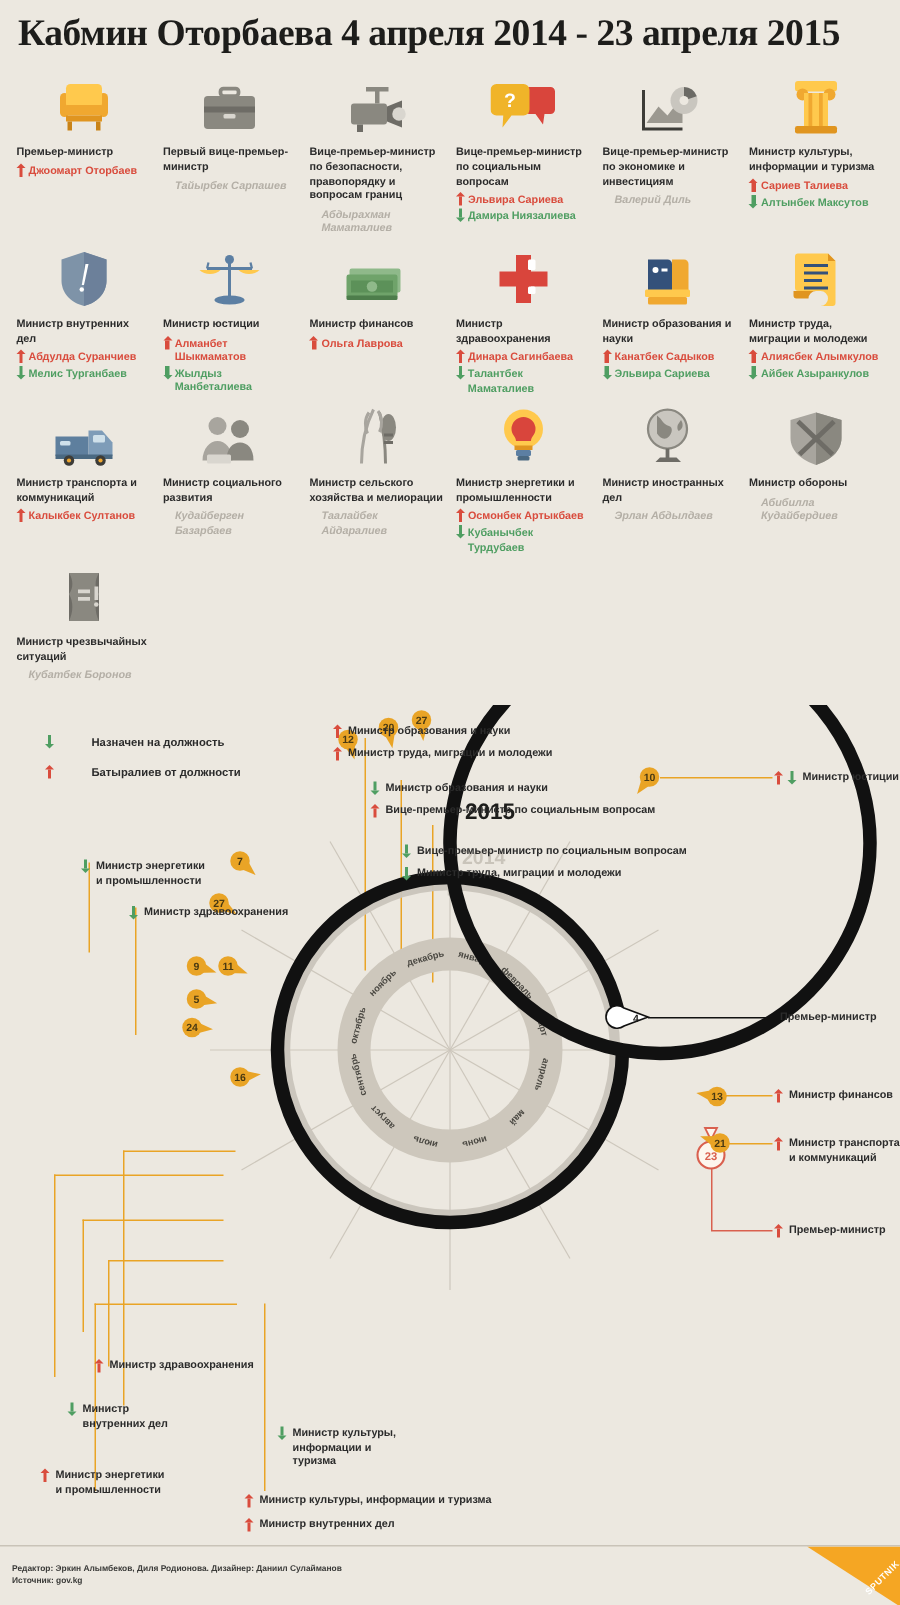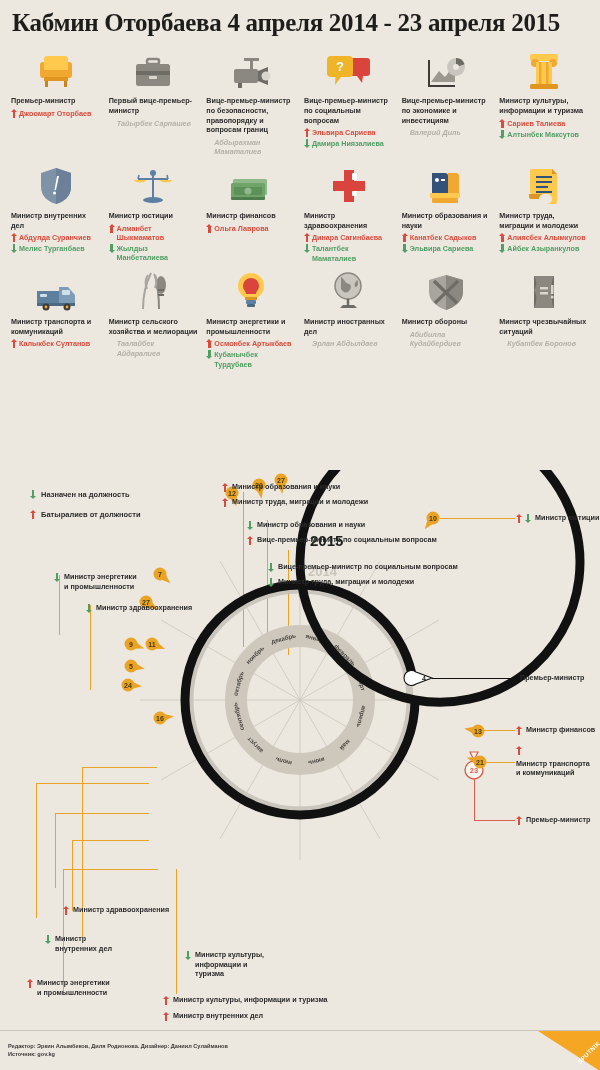--- a/index.html
+++ b/index.html
@@ -48,21 +48,21 @@
   .arrow b { position:absolute; left:0; width:0; height:0; border-left:3px solid transparent; border-right:3px solid transparent; }
   .arrow.up b   { top:0; border-bottom:3.6px solid currentColor; }
   .arrow.down b { bottom:0; border-top:3.6px solid currentColor; }
   .arrow i { background:currentColor; }
   .c-red   { color:#d94c3d; }
   .c-green { color:#4f9e62; }
   
   .timeline { position:absolute; left:0; top:470px; width:600px; height:560px; }
   .legend { position:absolute; left:30px; top:20px; }
   .legend-row { display:flex; align-items:center; gap:5px; margin-bottom:11px; }
-  .legend-row .lbl { font-size:7.5px; font-weight:700; color:#2b2b2b; }
+  .legend-row .lbl { font-size:7.5px; font-weight:700; color:#2b2b2b;margin-left:20px; }
   .anno { position:absolute; display:flex; align-items:flex-start; gap:4px; }
   .anno .txt { font-size:7.2px; font-weight:700; line-height:1.35; color:#2b2b2b; white-space:pre-line; }
   .anno .arrow { margin-top:0.5px; }
   .leader { position:absolute; background:#e9a426; }
   .leader.red { background:#d9604f; }
   .leader.blk { background:#111; }
   .vline { width:1.4px; }
   .hline { height:1.4px; }
   svg.spiral { position:absolute; left:0; top:0; }
   .pin-num { font-size:7px; font-weight:700; fill:#4a3a12; }
@@ -375,20 +375,36 @@
       <div class="person">
         <span class="arrow up c-red">
           <i></i>
           <b></b>
         </span>
         <span class="nm red">Калыкбек Султанов</span>
       </div>
     </div>
     <div class="card">
       <div class="icon-wrap">
+        <svg width="42" height="36" viewBox="0 0 42 36">
+          <circle cx="13" cy="9" r="6" fill="#a8a59e"></circle>
+          <path d="M3 32 c0 -8 5 -13 10 -13 c5 0 10 5 10 13 Z" fill="#a8a59e"></path>
+          <circle cx="28" cy="11" r="6" fill="#8a8880"></circle>
+          <path d="M19 32 c0 -8 4 -12 9 -12 c5 0 9 4 9 12 Z" fill="#8a8880"></path>
+          <rect x="6" y="28" width="16" height="6" rx="1" fill="#d9d6cf"></rect>
+        </svg>
+      </div>
+      <div class="card-title">Министр социального развития</div>
+      <div class="person">
+        <span class="arw"></span>
+        <span class="nm grey">Кудайберген Базарбаев</span>
+      </div>
+    </div>
+    <div class="card">
+      <div class="icon-wrap">
         <svg width="36" height="40" viewBox="0 0 36 40">
           <path d="M8 38 C8 22 12 10 16 2" stroke="#a8a59e" stroke-width="2" fill="none"></path>
           <path d="M24 38 C24 24 22 12 20 4" stroke="#8a8880" stroke-width="2" fill="none"></path>
           <ellipse cx="26" cy="14" rx="5" ry="9" fill="#8a8880"></ellipse>
           <rect x="23" y="18" width="6" height="2" fill="#6e6c66"></rect>
           <rect x="23" y="23" width="6" height="2" fill="#6e6c66"></rect>
           <path d="M13 4 C10 8 10 14 12 18" stroke="#a8a59e" stroke-width="2" fill="none"></path>
           <path d="M19 3 C22 7 22 13 20 17" stroke="#a8a59e" stroke-width="2" fill="none"></path>
         </svg>
       </div>
@@ -763,21 +779,21 @@
   <div class="anno" style="left:520px; top:203px;">
     <span class="txt">Премьер-министр</span>
     </div>
   <div class="anno" style="left:516px; top:255px;">
     <span class="arrow up c-red">
         <i></i>
         <b></b>
       </span>
     <span class="txt">Министр финансов</span>
     </div>
-  <div class="anno" style="left:516px; top:275px;flex-direction:column;">
+  <div class="anno" style="left:516px; top:287px;">
     <span class="arrow up c-red">
         <i></i>
         <b></b>
       </span>
     <span class="txt">Министр транспорта
 и коммуникаций</span>
     </div>
   <div class="anno" style="left:516px; top:345px;">
     <span class="arrow up c-red">
         <i></i>

